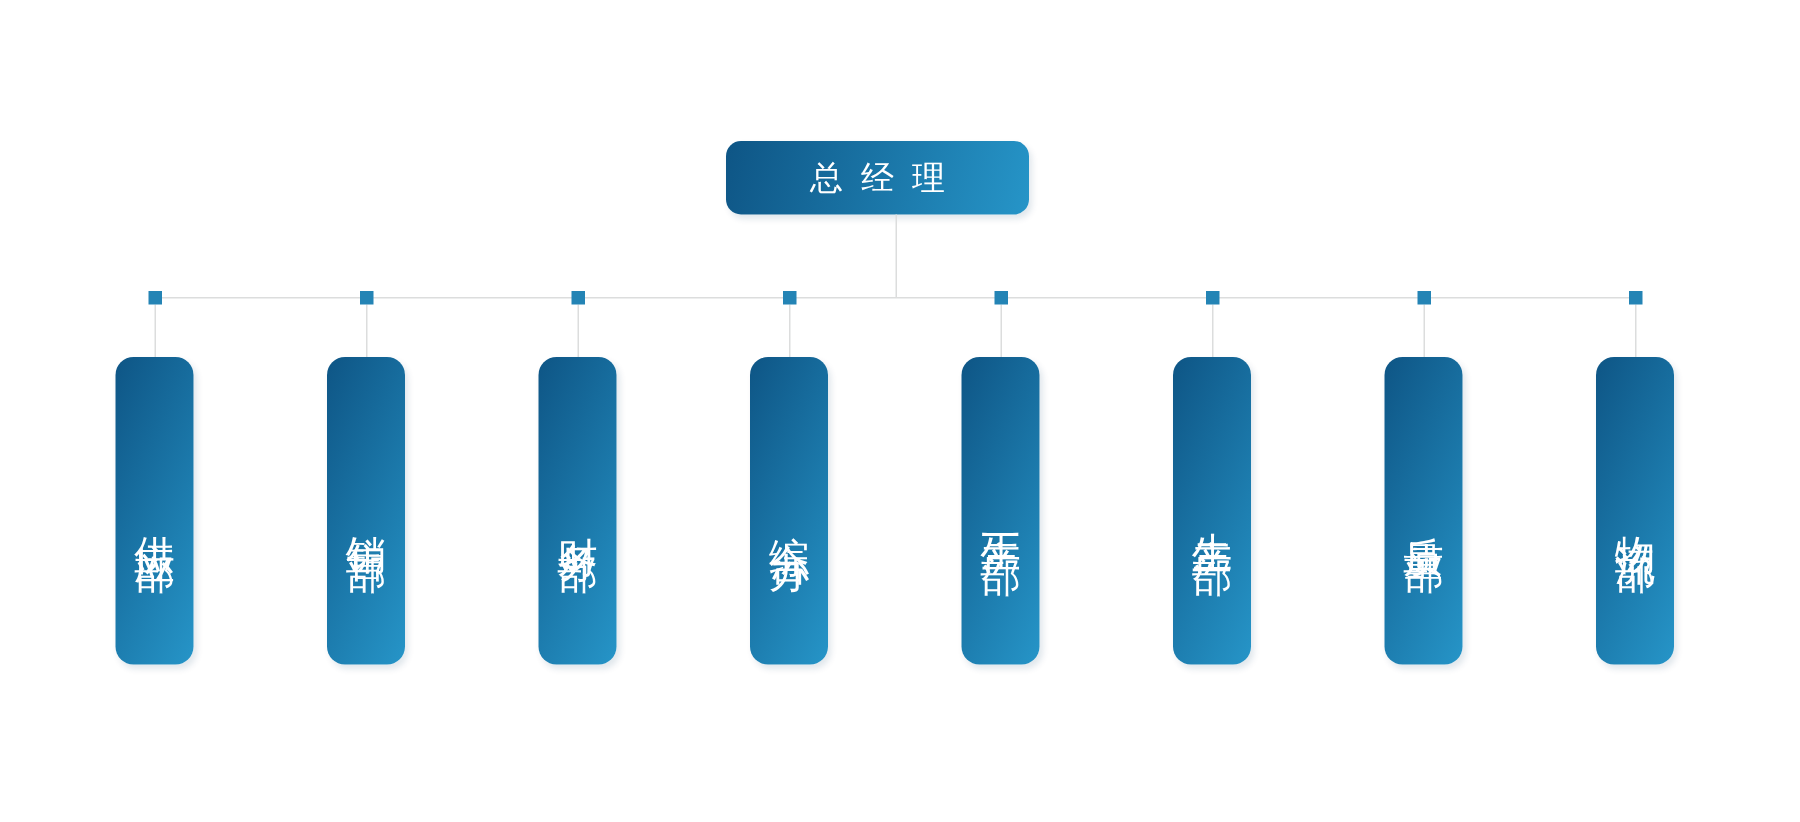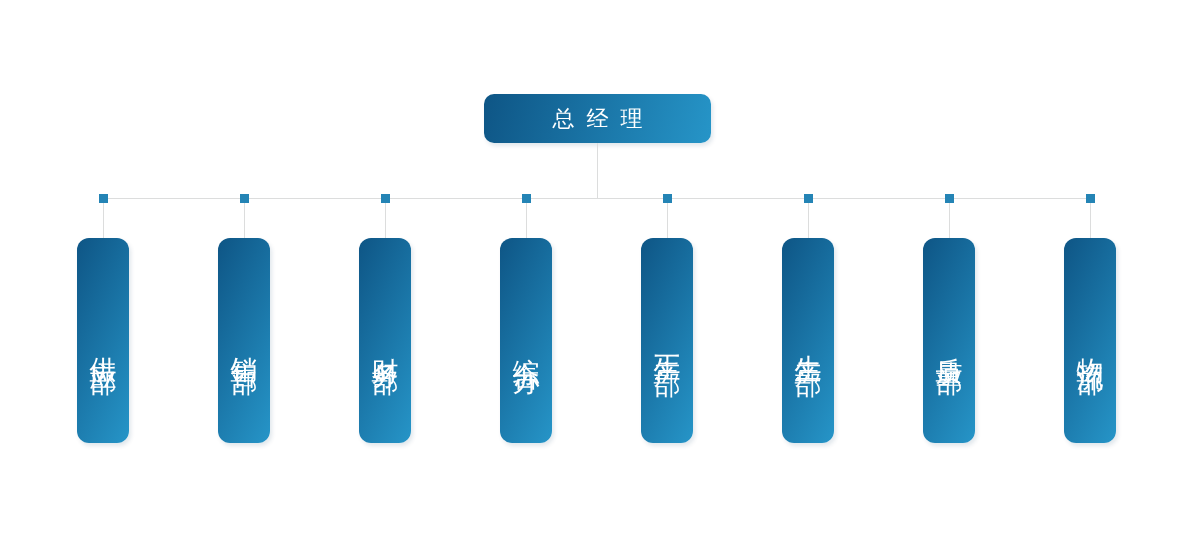--- a/index.html
+++ b/index.html
@@ -19,21 +19,21 @@
     height: 548px;
     background: #ffffff;
     overflow: hidden;
   }
 
   
   .root-box {
     position: absolute;
     left: 484px;
     top: 94px;
-    width: 227px;
+    width: 202px;
     height: 49px;
     border-radius: 10px;
     background: linear-gradient(105deg, var(--node-dark) 0%, var(--node-light) 100%);
     display: flex;
     align-items: center;
     justify-content: center;
     box-shadow: 2px 3px 4px rgba(10, 60, 95, 0.12);
   }
   .root-label {
     color: var(--text);

